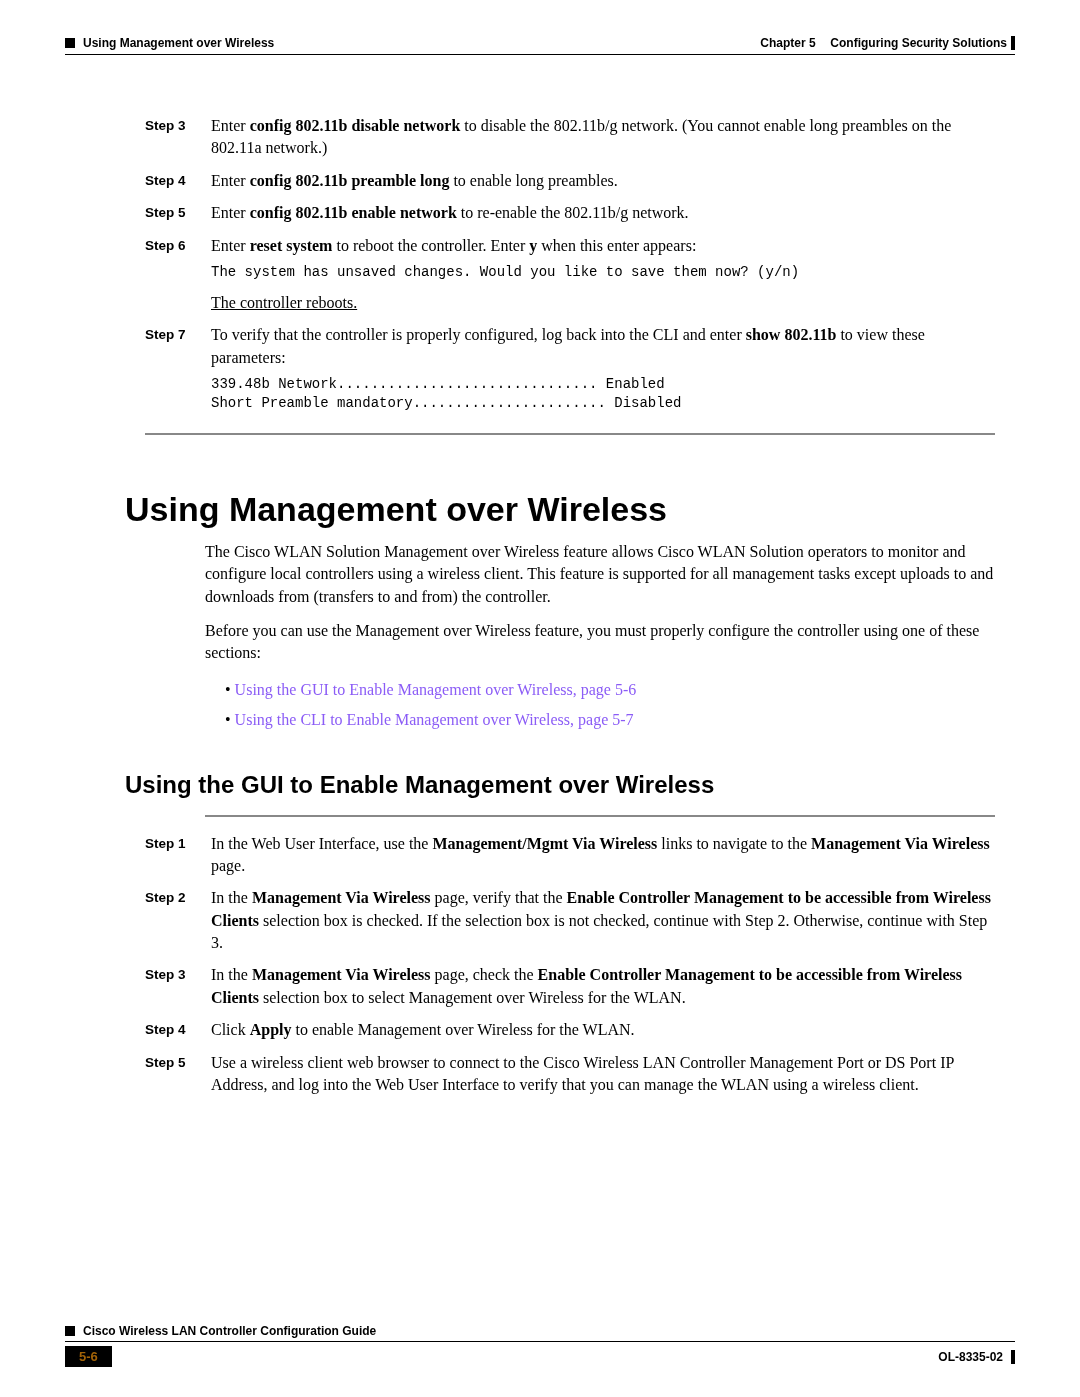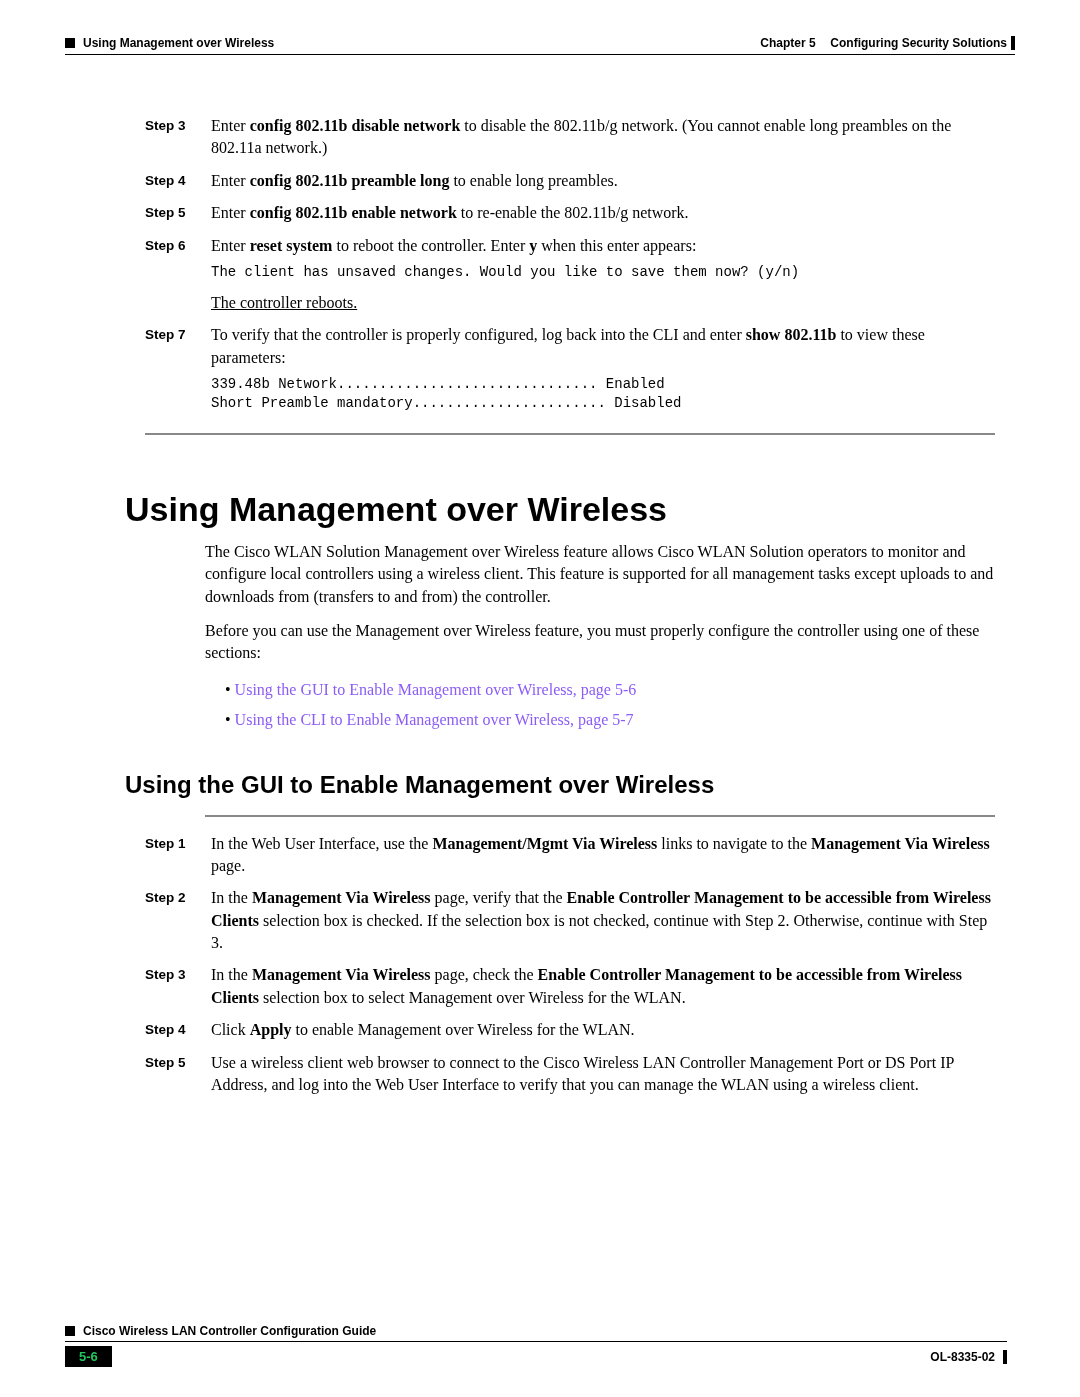--- a/index.html
+++ b/index.html
@@ -124,21 +124,21 @@
     margin-right: 20px;
   }
   .steps2 {
     margin-top: 16px;
     margin-left: 80px;
     margin-right: 20px;
   }
   .footer {
     position: absolute;
     left: 65px;
-    right: 73px;
+    right: 65px;
     bottom: 30px;
   }
   .footer-title-row {
      display:flex;
      align-items:center;
      gap:8px;
      font-family: Arial, Helvetica, sans-serif;
      font-size: 12px;
      font-weight: bold;
   }
@@ -148,21 +148,21 @@
      margin-top:3px;
   }
   .footer-bottom {
      display:flex;
      justify-content:space-between;
      align-items:center;
      margin-top:4px;
   }
   .page-badge {
      background:#000;
-     color:#22c55e;
+     color:#a16207;
      font-family: Arial, Helvetica, sans-serif;
      font-size:13px;
      font-weight:bold;
      padding:3px 14px;
   }
   .doc-id {
      font-family: Arial, Helvetica, sans-serif;
      font-size:12px;
      font-weight:bold;
      display:flex;
@@ -209,21 +209,21 @@
     <div class="step-label">Step 5</div>
     <div class="step-body">
       <span>Enter </span><span class="bold">config 802.11b enable network</span><span> to re-enable the 802.11b/g network.</span>
     </div>
   </div>
 
   <div class="step-row">
     <div class="step-label">Step 6</div>
     <div class="step-body">
       <span>Enter </span><span class="bold">reset system</span><span> to reboot the controller. Enter </span><span class="bold">y</span><span> when this enter appears:</span>
-      <div class="code-block">The client has unsaved changes. Would you like to save them now? (y/n)</div>
+      <div class="code-block">The system has unsaved changes. Would you like to save them now? (y/n)</div>
       <div class="para-sub">The controller reboots.</div>
     </div>
   </div>
 
   <div class="step-row">
     <div class="step-label">Step 7</div>
     <div class="step-body">
       <span>To verify that the controller is properly configured, log back into the CLI and enter </span><span class="bold">show 802.11b</span><span> to view these parameters:</span>
       <div class="code-block">339.48b Network............................... Enabled
 Short Preamble mandatory....................... Disabled</div>

